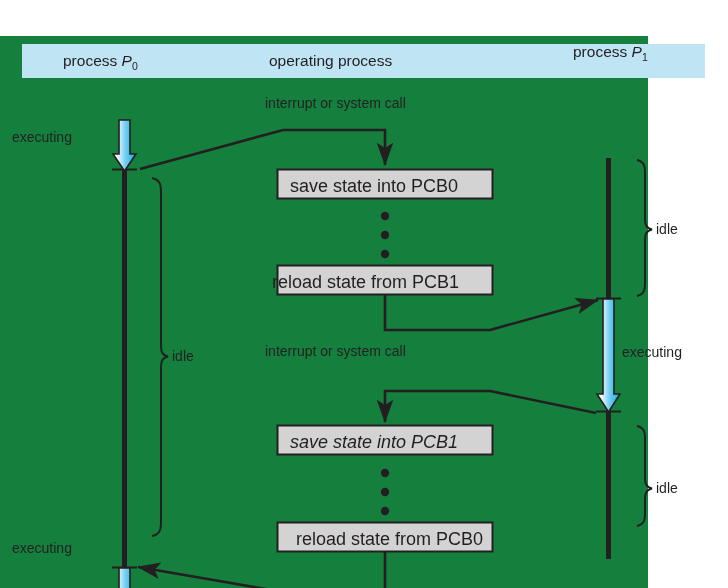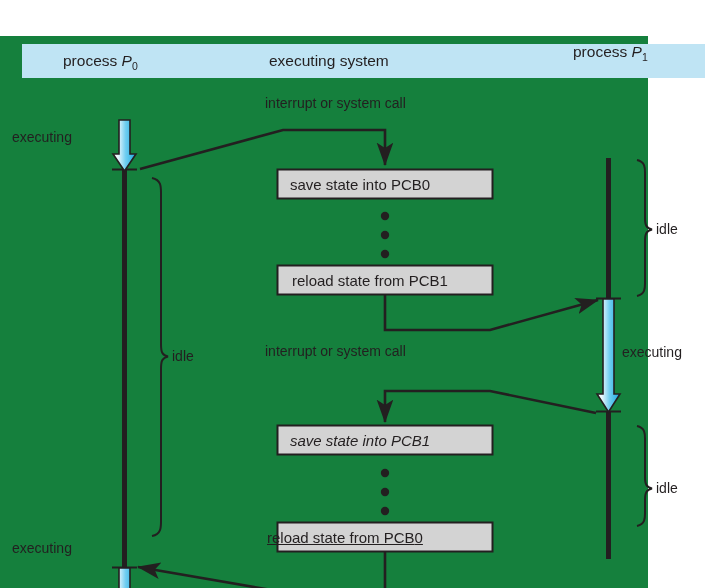--- a/index.html
+++ b/index.html
@@ -41,21 +41,21 @@
   }
   .lbl .sub {
     font-size: 10.5px;
     vertical-align: baseline;
     position: relative;
     top: 3.5px;
   }
   .boxlabel {
     position: absolute;
     font-family: "Liberation Sans", sans-serif;
-    font-size: 15px;
+    font-size: 18px;
     color: #231f20;
     white-space: nowrap;
     line-height: 1;
   }
 </style>
 </head>
 <body>
 
 <div id="diagram">
 
@@ -155,43 +155,43 @@
 
     <g>
       <path d="M119,532 L130,532 L130,559 L136,559 L124.5,577 L113,559 L119,559 Z" fill="url(#arrowgrad)" stroke="#231f20" stroke-width="1.6" stroke-linejoin="miter"></path>
     </g>
   </svg>
 
   <div class="lbl hdr" style="left:63px; top:17px;">
     <span>process </span><span class="it">P</span><span class="sub">0</span>
   </div>
 
-  <div class="lbl hdr" style="left:269px; top:17px;">executing system</div>
+  <div class="lbl hdr" style="left:269px; top:17px;">operating process</div>
 
   <div class="lbl hdr" style="left:573px; top:8px;">
     <span>process </span><span class="it">P</span><span class="sub">1</span>
   </div>
 
   <div class="lbl" style="left:265px; top:60px;">interrupt or system call</div>
 
   <div class="lbl" style="left:265px; top:308px;">interrupt or system call</div>
 
   <div class="boxlabel" style="left:290px; top:141px;">
     <span>save state into PCB</span><span class="sub">0</span>
   </div>
 
-  <div class="boxlabel" style="left:292px; top:237px;">
+  <div class="boxlabel" style="left:272px; top:237px;">
     <span>reload state from PCB</span><span class="sub">1</span>
   </div>
 
   <div class="boxlabel" style="left:290px; top:397px;font-style:italic;">
     <span>save state into PCB</span><span class="sub">1</span>
   </div>
 
-  <div class="boxlabel" style="left:267px; top:494px;text-decoration:underline;">
+  <div class="boxlabel" style="left:296px; top:494px;">
     <span>reload state from PCB</span><span class="sub">0</span>
   </div>
 
   <div class="lbl" style="left:12px; top:94px;">executing</div>
 
   <div class="lbl" style="left:172px; top:313px;">idle</div>
 
   <div class="lbl" style="left:12px; top:505px;">executing</div>
 
   <div class="lbl" style="left:656px; top:186px;">idle</div>

